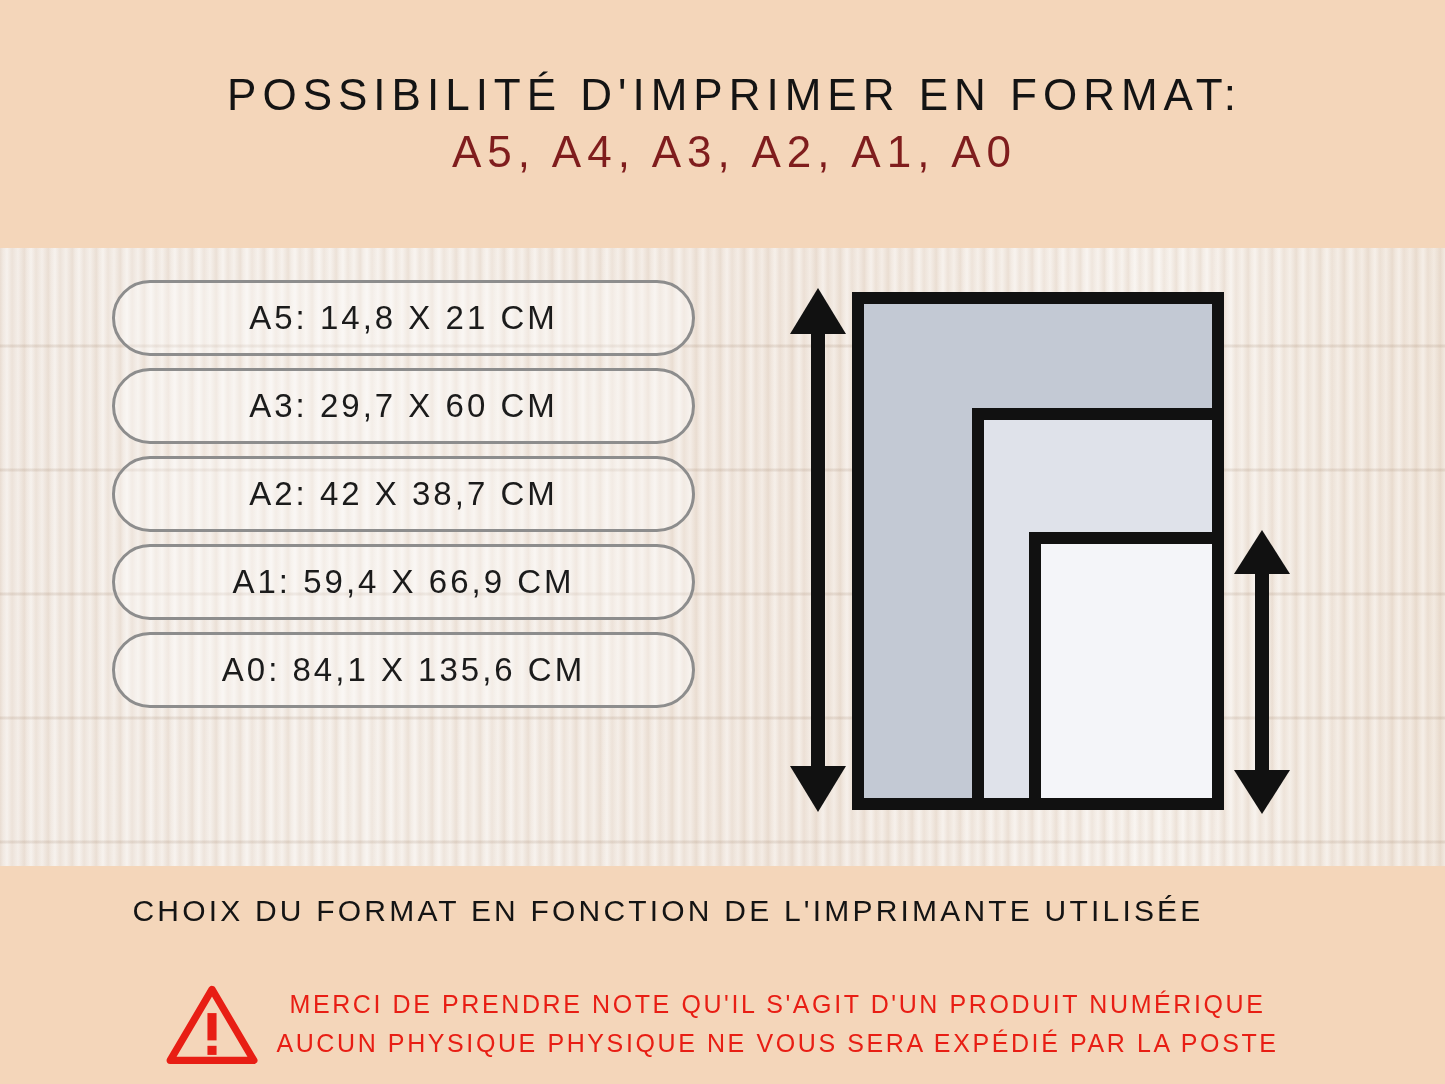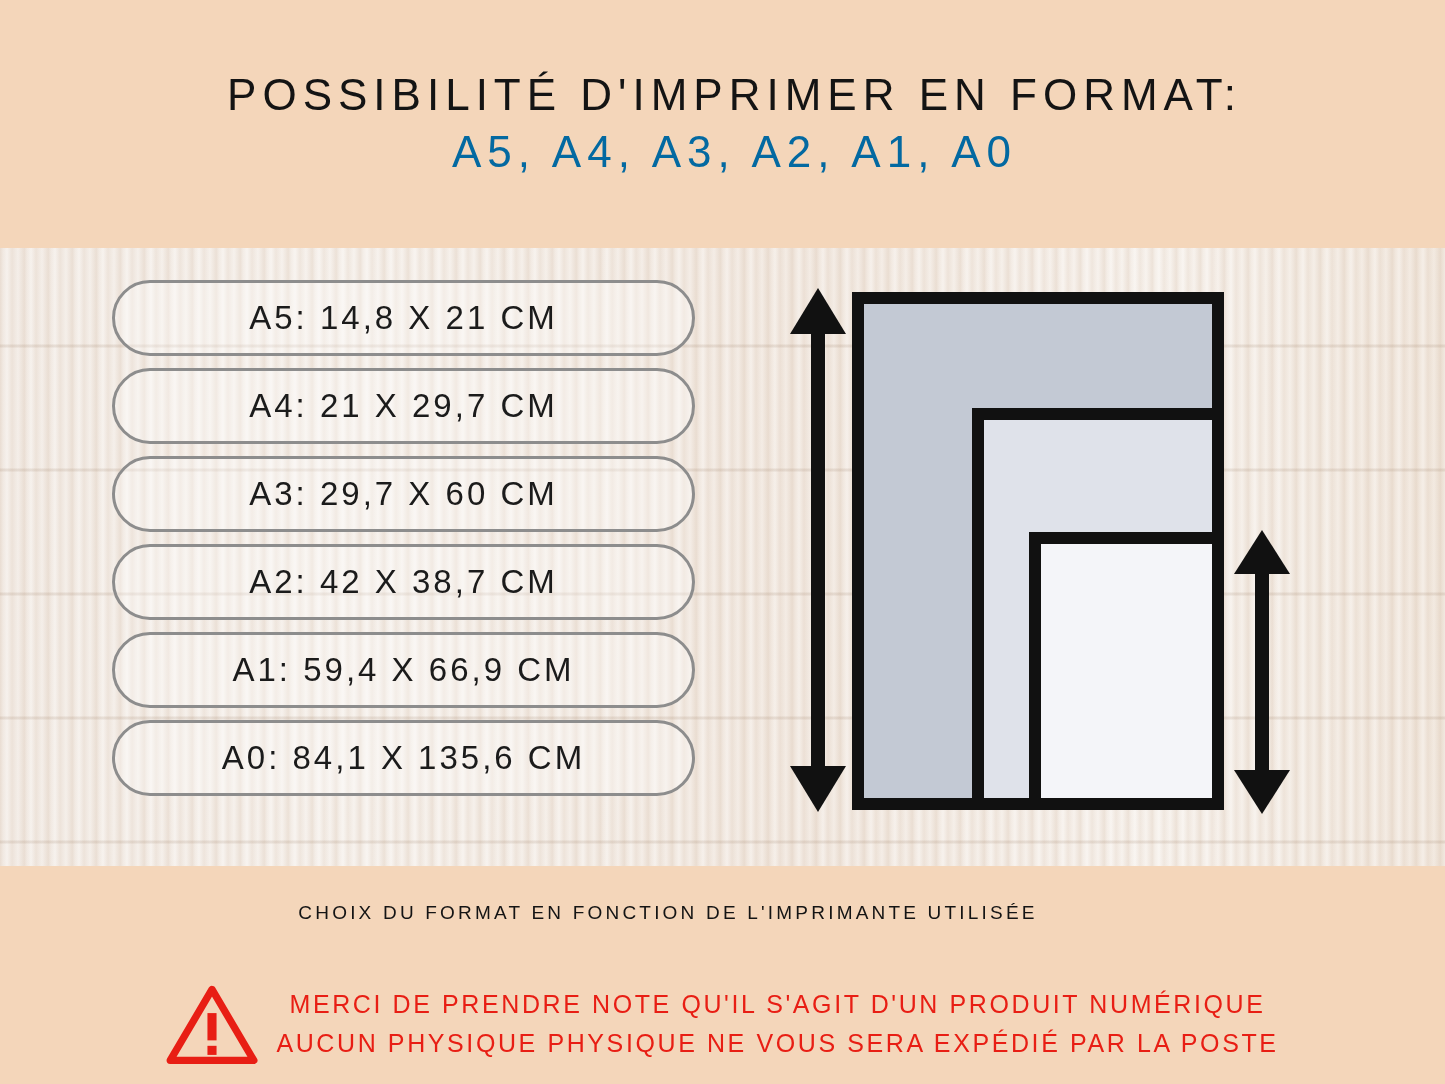--- a/index.html
+++ b/index.html
@@ -39,21 +39,21 @@
     letter-spacing: 6px;
     color: #141414;
     font-weight: 400;
     text-align: center;
     line-height: 1.25;
     white-space: nowrap;
   }
   .header-line2 {
     font-size: 44px;
     letter-spacing: 6px;
-    color: #0369a1;
+    color: #7f1d1d;
     font-weight: 400;
     text-align: center;
     line-height: 1.35;
     white-space: nowrap;
   }
 
   
   .middle {
     position: absolute;
     left: 0;
@@ -155,24 +155,24 @@
     position: absolute;
     left: 0;
     top: 866px;
     width: 1445px;
     height: 218px;
     background: #f4d6ba;
   }
   .footer-note {
     position: absolute;
     left: 0;
-    top: 36px;
+    top: 28px;
     width: 1336px;
     text-align: center;
-    font-size: 19px;
+    font-size: 30px;
     letter-spacing: 3.2px;
     color: #141414;
     white-space: nowrap;
   }
   .warning-row {
     position: absolute;
     left: 0;
     top: 118px;
     width: 1445px;
     display: flex;
@@ -202,23 +202,20 @@
   <div class="header-band">
     <div class="header-line1">POSSIBILITÉ D'IMPRIMER EN FORMAT:</div>
     <div class="header-line2">A5, A4, A3, A2, A1, A0</div>
   </div>
 
   <div class="middle">
 
     <div class="pill-list">
       <div class="pill">
         <span class="pill-label">A5: 14,8 X 21 CM</span>
-      </div>
-      <div class="pill">
-        <span class="pill-label">A4: 21 X 29,7 CM</span>
       </div>
       <div class="pill">
         <span class="pill-label">A3: 29,7 X 60 CM</span>
       </div>
       <div class="pill">
         <span class="pill-label">A2: 42 X 38,7 CM</span>
       </div>
       <div class="pill">
         <span class="pill-label">A1: 59,4 X 66,9 CM</span>
       </div>

